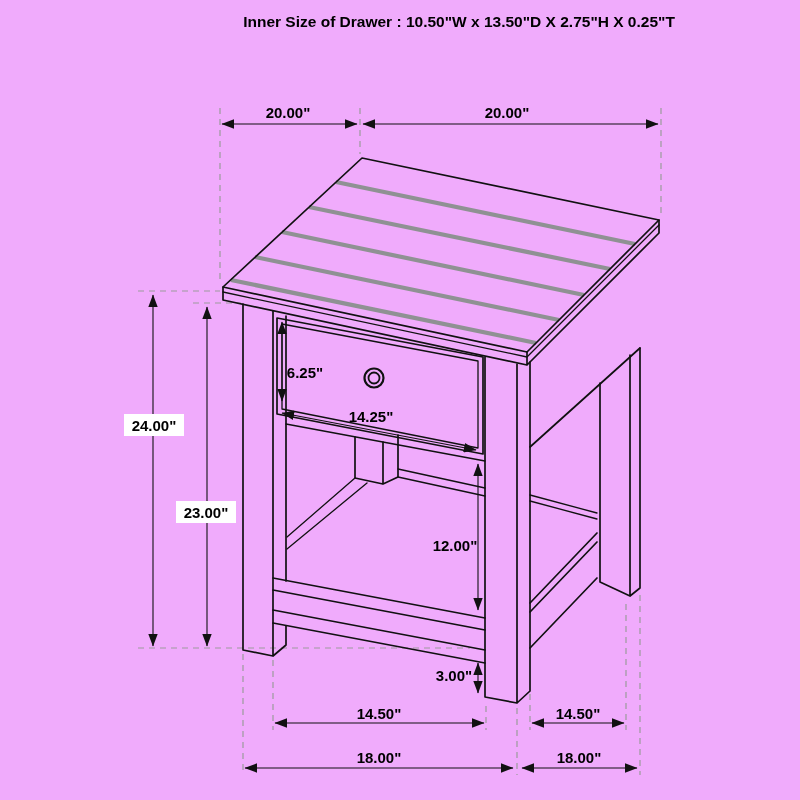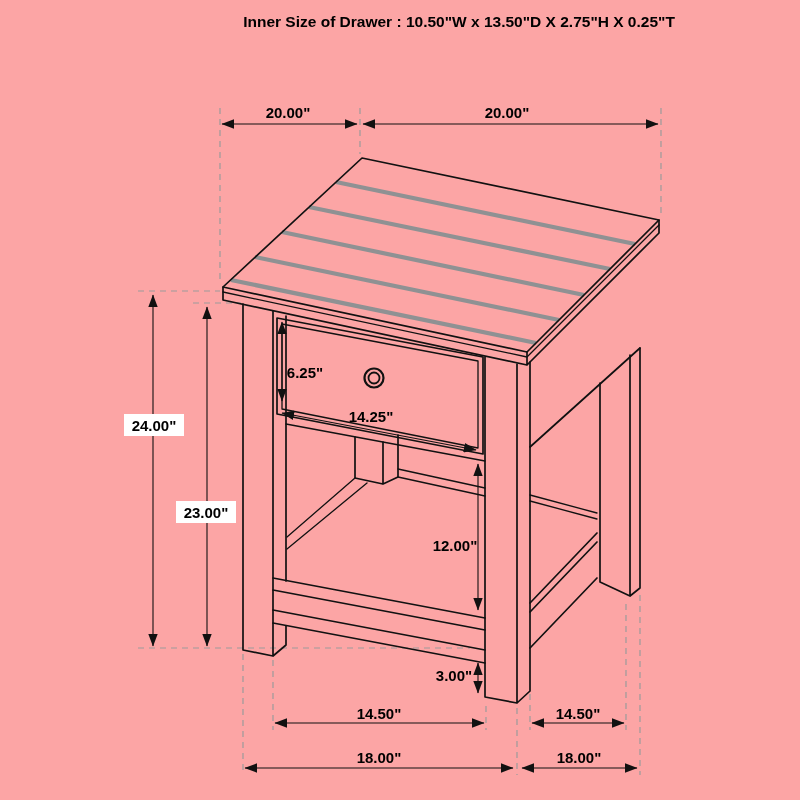--- a/index.html
+++ b/index.html
@@ -1,16 +1,16 @@
 <!DOCTYPE html>
 <html><head>
 <meta charset="utf-8">
 <style>
   html,body{margin:0;padding:0;background:#ffffff;}
-  #stage{position:relative;width:800px;height:800px;background:#fca5a5;overflow:hidden;
+  #stage{position:relative;width:800px;height:800px;background:#f0abfc;overflow:hidden;
          font-family:"Liberation Sans", sans-serif;}
   svg{position:absolute;left:0;top:0;}
   .art{stroke:#111111;fill:none;stroke-width:1.7;stroke-linejoin:round;stroke-linecap:round;}
   .art-thin{stroke:#111111;fill:none;stroke-width:1.3;stroke-linejoin:round;stroke-linecap:round;}
   .plank{stroke:#8f9193;fill:none;stroke-width:4.2;stroke-linecap:butt;}
   .guide{stroke:#9b9b9b;fill:none;stroke-width:1.2;stroke-dasharray:6 5;}
   .dim{stroke:#111111;fill:none;stroke-width:1.1;}
   .lbl{font:bold 15px "Liberation Sans", sans-serif;fill:#000000;text-anchor:middle;}
   .title{font:bold 15.5px "Liberation Sans", sans-serif;fill:#000000;text-anchor:middle;}
   .mask{fill:#ffffff;stroke:none;}

